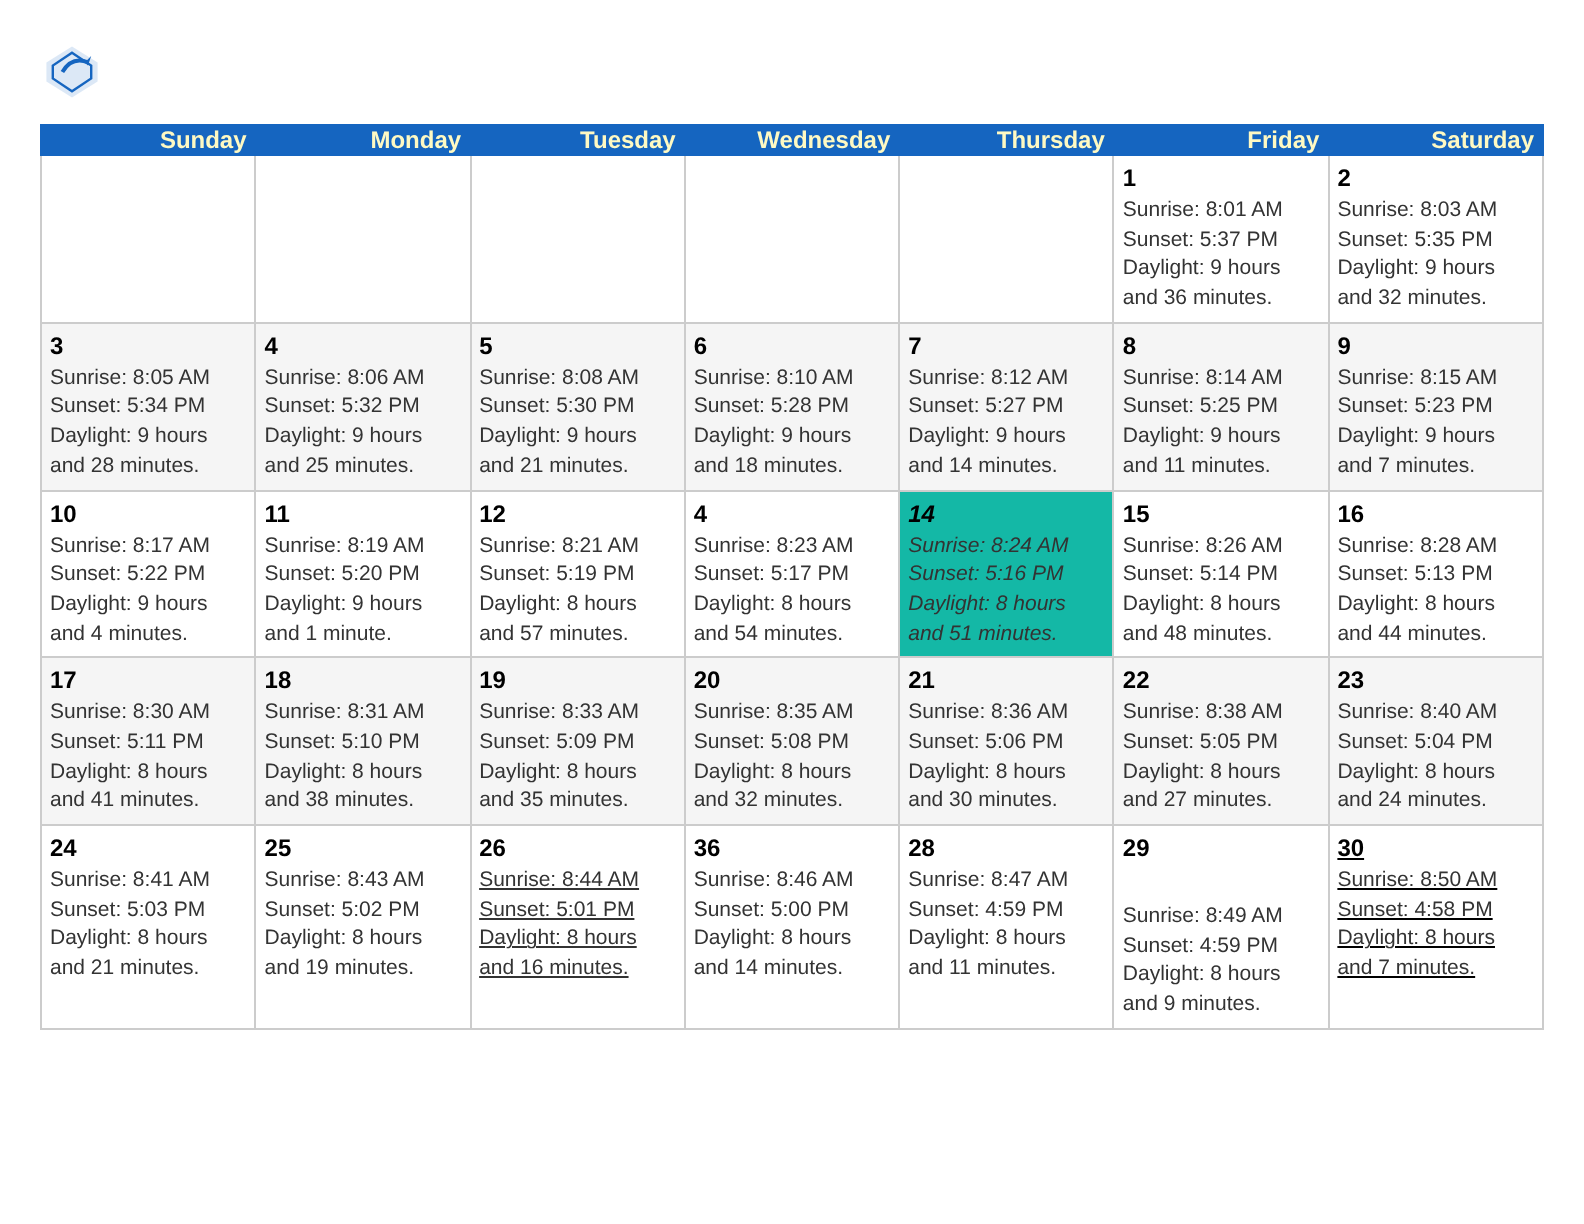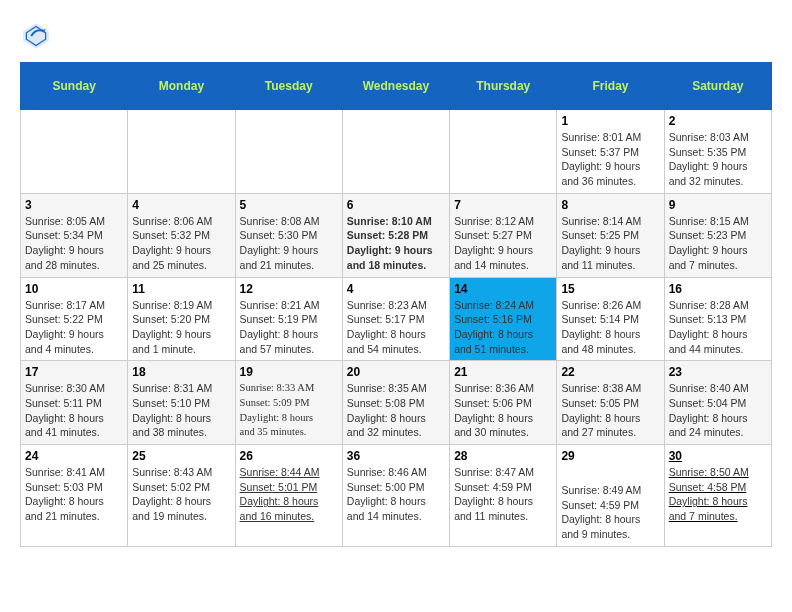--- a/index.html
+++ b/index.html
@@ -45,23 +45,23 @@
       font-size: 16px;
       color: #555;
     }
     .calendar {
       width: 100%;
       border-collapse: collapse;
       font-size: 11px;
     }
     .calendar th {
       background: #1565c0;
-      color: #bef264;
-      padding: 16px 4px;
-      text-align: center;
+      color: #fef9c3;
+      padding: 0 4px;
+      text-align: right;
       font-weight: bold;
       font-size: 12px;
       border: 1px solid #1565c0;
     }
     .calendar td {
       border: 1px solid #ccc;
       vertical-align: top;
       padding: 4px;
       width: calc(100% / 7);
       min-height: 80px;
@@ -161,21 +161,21 @@
         </td>
         <td style="background: rgb(245, 245, 245);">
           <span class="day-number">5</span>
           <div class="day-info" style="white-space: pre-line;">Sunrise: 8:08 AM
 Sunset: 5:30 PM
 Daylight: 9 hours
 and 21 minutes.</div>
         </td>
         <td style="background: rgb(245, 245, 245);">
           <span class="day-number">6</span>
-          <div class="day-info" style="white-space: pre-line; font-weight: bold;">Sunrise: 8:10 AM
+          <div class="day-info" style="white-space: pre-line;">Sunrise: 8:10 AM
 Sunset: 5:28 PM
 Daylight: 9 hours
 and 18 minutes.</div>
         </td>
         <td style="background: rgb(245, 245, 245);">
           <span class="day-number">7</span>
           <div class="day-info" style="white-space: pre-line;">Sunrise: 8:12 AM
 Sunset: 5:27 PM
 Daylight: 9 hours
 and 14 minutes.</div>
@@ -217,21 +217,21 @@
 Daylight: 8 hours
 and 57 minutes.</div>
         </td>
         <td style="background: rgb(255, 255, 255);">
           <span class="day-number">4</span>
           <div class="day-info" style="white-space: pre-line;">Sunrise: 8:23 AM
 Sunset: 5:17 PM
 Daylight: 8 hours
 and 54 minutes.</div>
         </td>
-        <td style="background: #0ea5e9;">
+        <td style="background: #14b8a6; font-style: italic;">
           <span class="day-number">14</span>
           <div class="day-info" style="white-space: pre-line;">Sunrise: 8:24 AM
 Sunset: 5:16 PM
 Daylight: 8 hours
 and 51 minutes.</div>
         </td>
         <td style="background: rgb(255, 255, 255);">
           <span class="day-number">15</span>
           <div class="day-info" style="white-space: pre-line;">Sunrise: 8:26 AM
 Sunset: 5:14 PM
@@ -256,21 +256,21 @@
         </td>
         <td style="background: rgb(245, 245, 245);">
           <span class="day-number">18</span>
           <div class="day-info" style="white-space: pre-line;">Sunrise: 8:31 AM
 Sunset: 5:10 PM
 Daylight: 8 hours
 and 38 minutes.</div>
         </td>
         <td style="background: rgb(245, 245, 245);">
           <span class="day-number">19</span>
-          <div class="day-info" style="white-space: pre-line; font-family: Liberation Serif, serif;">Sunrise: 8:33 AM
+          <div class="day-info" style="white-space: pre-line;">Sunrise: 8:33 AM
 Sunset: 5:09 PM
 Daylight: 8 hours
 and 35 minutes.</div>
         </td>
         <td style="background: rgb(245, 245, 245);">
           <span class="day-number">20</span>
           <div class="day-info" style="white-space: pre-line;">Sunrise: 8:35 AM
 Sunset: 5:08 PM
 Daylight: 8 hours
 and 32 minutes.</div>

